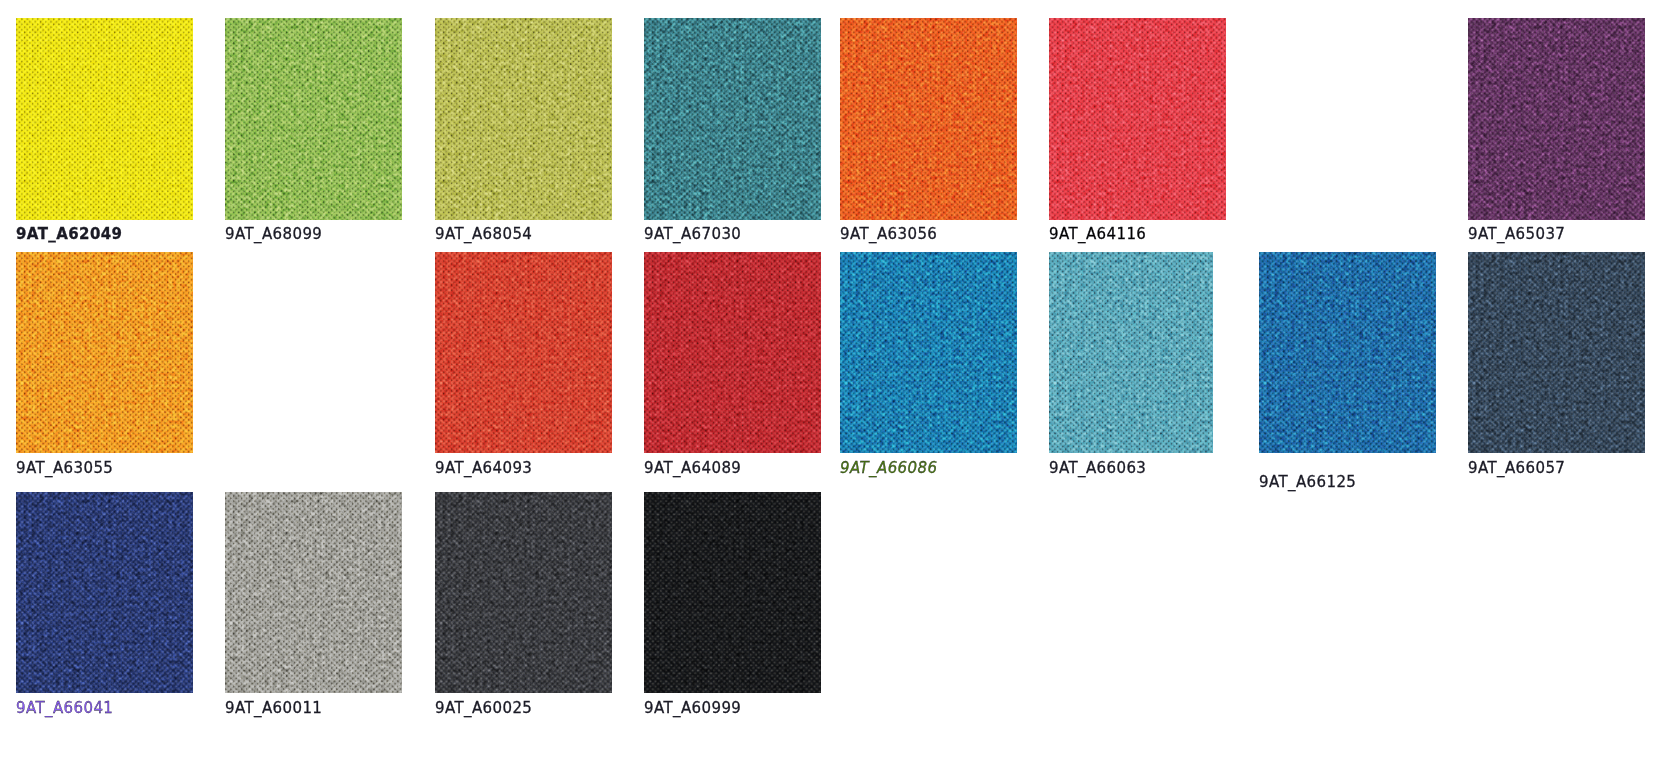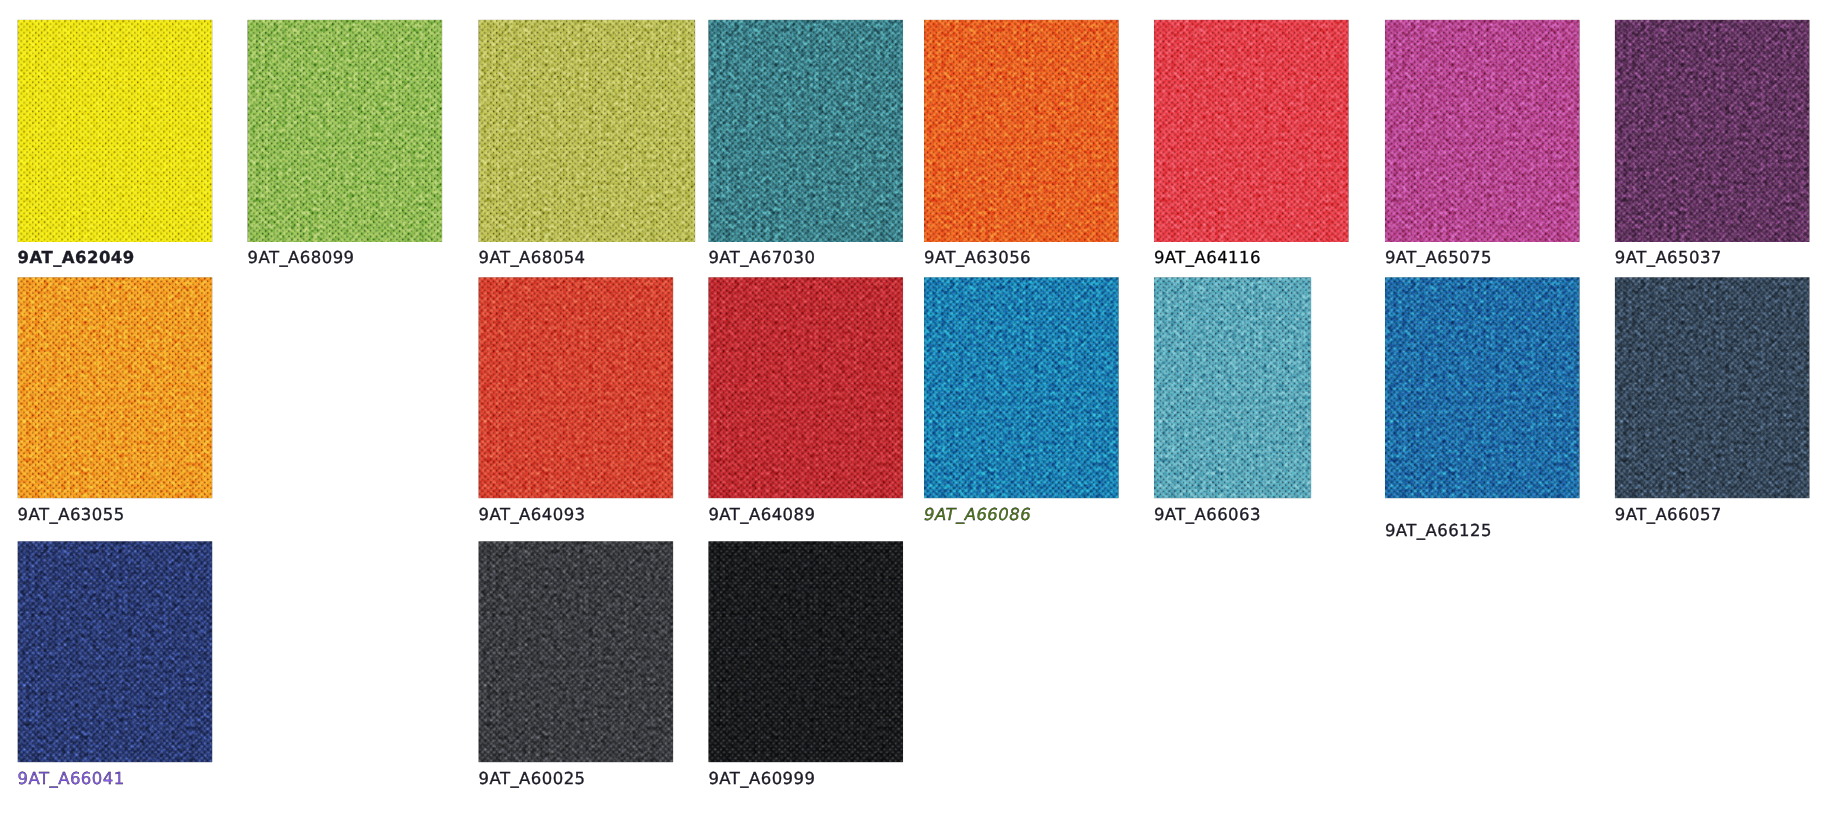--- a/index.html
+++ b/index.html
@@ -103,21 +103,21 @@
         </svg>
         <svg class="grain grain-nm">
           <rect width="100%" height="100%" filter="url(#grain-dark)"></rect>
         </svg>
         <svg class="grain grain-nm">
           <rect width="100%" height="100%" filter="url(#grain-light)"></rect>
         </svg>
       </div>
       <div class="swatch-code-label" style="top: 209px; font-size: 15px; color: rgb(27, 27, 38);">9AT_A68099</div>
     </div>
-    <div class="swatch-cell" style="left: 435px; top: 18px; width: 197px; height: 236px;">
+    <div class="swatch-cell" style="left: 435px; top: 18px; width: 177px; height: 236px;">
       <div class="fabric-swatch" style="height: 202px;">
         <div class="swatch-fill" style="background: rgb(191, 195, 87);"></div>
         <div class="weave-dots"></div>
         <div class="weave-highlights"></div>
         <svg class="grain grain-ov">
           <rect width="100%" height="100%" filter="url(#grain-dark)"></rect>
         </svg>
         <svg class="grain grain-ov">
           <rect width="100%" height="100%" filter="url(#grain-light)"></rect>
         </svg>
@@ -183,40 +183,20 @@
         </svg>
         <svg class="grain grain-nm">
           <rect width="100%" height="100%" filter="url(#grain-dark)"></rect>
         </svg>
         <svg class="grain grain-nm">
           <rect width="100%" height="100%" filter="url(#grain-light)"></rect>
         </svg>
       </div>
       <div class="swatch-code-label" style="top: 209px; font-size: 15px; color: #000000;">9AT_A64116</div>
     </div>
-    <div class="swatch-cell" style="left: 1259px; top: 18px; width: 177px; height: 236px;">
-      <div class="fabric-swatch" style="height: 202px;">
-        <div class="swatch-fill" style="background: rgb(189, 67, 150);"></div>
-        <div class="weave-dots"></div>
-        <div class="weave-highlights"></div>
-        <svg class="grain grain-ov">
-          <rect width="100%" height="100%" filter="url(#grain-dark)"></rect>
-        </svg>
-        <svg class="grain grain-ov">
-          <rect width="100%" height="100%" filter="url(#grain-light)"></rect>
-        </svg>
-        <svg class="grain grain-nm">
-          <rect width="100%" height="100%" filter="url(#grain-dark)"></rect>
-        </svg>
-        <svg class="grain grain-nm">
-          <rect width="100%" height="100%" filter="url(#grain-light)"></rect>
-        </svg>
-      </div>
-      <div class="swatch-code-label" style="top: 209px; font-size: 15px; color: rgb(27, 27, 38);">9AT_A65075</div>
-    </div>
     <div class="swatch-cell" style="left: 1468px; top: 18px; width: 177px; height: 236px;">
       <div class="fabric-swatch" style="height: 202px;">
         <div class="swatch-fill" style="background: rgb(103, 47, 103);"></div>
         <div class="weave-dots"></div>
         <div class="weave-highlights"></div>
         <svg class="grain grain-ov">
           <rect width="100%" height="100%" filter="url(#grain-dark)"></rect>
         </svg>
         <svg class="grain grain-ov">
           <rect width="100%" height="100%" filter="url(#grain-light)"></rect>
@@ -303,21 +283,21 @@
         </svg>
         <svg class="grain grain-nm">
           <rect width="100%" height="100%" filter="url(#grain-dark)"></rect>
         </svg>
         <svg class="grain grain-nm">
           <rect width="100%" height="100%" filter="url(#grain-light)"></rect>
         </svg>
       </div>
       <div class="swatch-code-label" style="top: 209px; font-size: 15px; color: #4d7c0f; font-style: italic;">9AT_A66086</div>
     </div>
-    <div class="swatch-cell" style="left: 1049px; top: 252px; width: 143px; height: 235px;">
+    <div class="swatch-cell" style="left: 1049px; top: 252px; width: 164px; height: 235px;">
       <div class="fabric-swatch" style="height: 201px;">
         <div class="swatch-fill" style="background: rgb(92, 172, 194);"></div>
         <div class="weave-dots"></div>
         <div class="weave-highlights"></div>
         <svg class="grain grain-ov">
           <rect width="100%" height="100%" filter="url(#grain-dark)"></rect>
         </svg>
         <svg class="grain grain-ov">
           <rect width="100%" height="100%" filter="url(#grain-light)"></rect>
         </svg>
@@ -382,20 +362,40 @@
           <rect width="100%" height="100%" filter="url(#grain-light)"></rect>
         </svg>
         <svg class="grain grain-nm">
           <rect width="100%" height="100%" filter="url(#grain-dark)"></rect>
         </svg>
         <svg class="grain grain-nm">
           <rect width="100%" height="100%" filter="url(#grain-light)"></rect>
         </svg>
       </div>
       <div class="swatch-code-label" style="top: 209px; font-size: 15px; color: #8b5cf6;">9AT_A66041</div>
+    </div>
+    <div class="swatch-cell" style="left: 225px; top: 492px; width: 177px; height: 235px;">
+      <div class="fabric-swatch" style="height: 201px;">
+        <div class="swatch-fill" style="background: rgb(164, 164, 159);"></div>
+        <div class="weave-dots"></div>
+        <div class="weave-highlights"></div>
+        <svg class="grain grain-ov">
+          <rect width="100%" height="100%" filter="url(#grain-dark)"></rect>
+        </svg>
+        <svg class="grain grain-ov">
+          <rect width="100%" height="100%" filter="url(#grain-light)"></rect>
+        </svg>
+        <svg class="grain grain-nm">
+          <rect width="100%" height="100%" filter="url(#grain-dark)"></rect>
+        </svg>
+        <svg class="grain grain-nm">
+          <rect width="100%" height="100%" filter="url(#grain-light)"></rect>
+        </svg>
+      </div>
+      <div class="swatch-code-label" style="top: 209px; font-size: 15px; color: rgb(27, 27, 38);">9AT_A60011</div>
     </div>
     <div class="swatch-cell" style="left: 435px; top: 492px; width: 177px; height: 235px;">
       <div class="fabric-swatch" style="height: 201px;">
         <div class="swatch-fill" style="background: rgb(54, 56, 63);"></div>
         <div class="weave-dots"></div>
         <div class="weave-highlights"></div>
         <svg class="grain grain-ov">
           <rect width="100%" height="100%" filter="url(#grain-dark)"></rect>
         </svg>
         <svg class="grain grain-ov">

